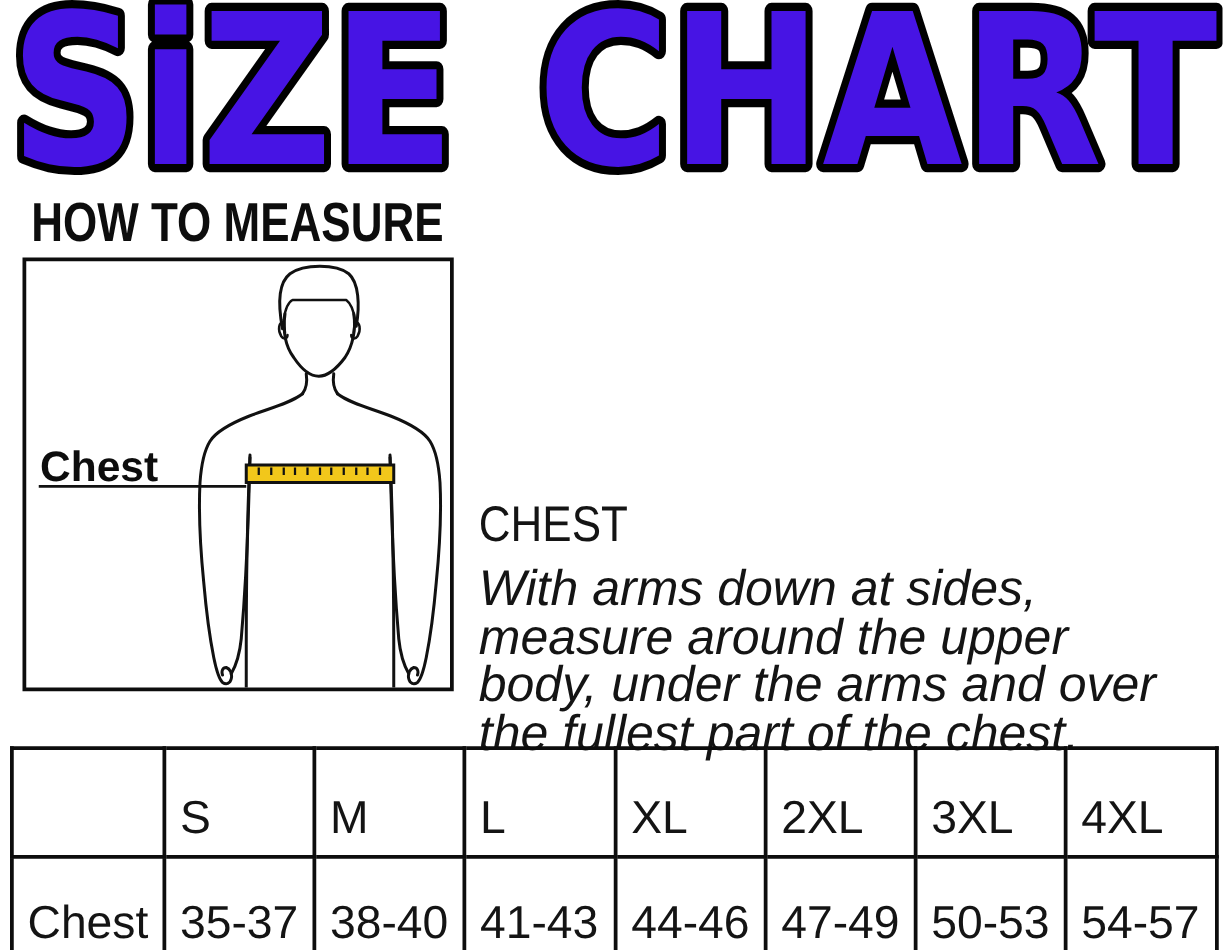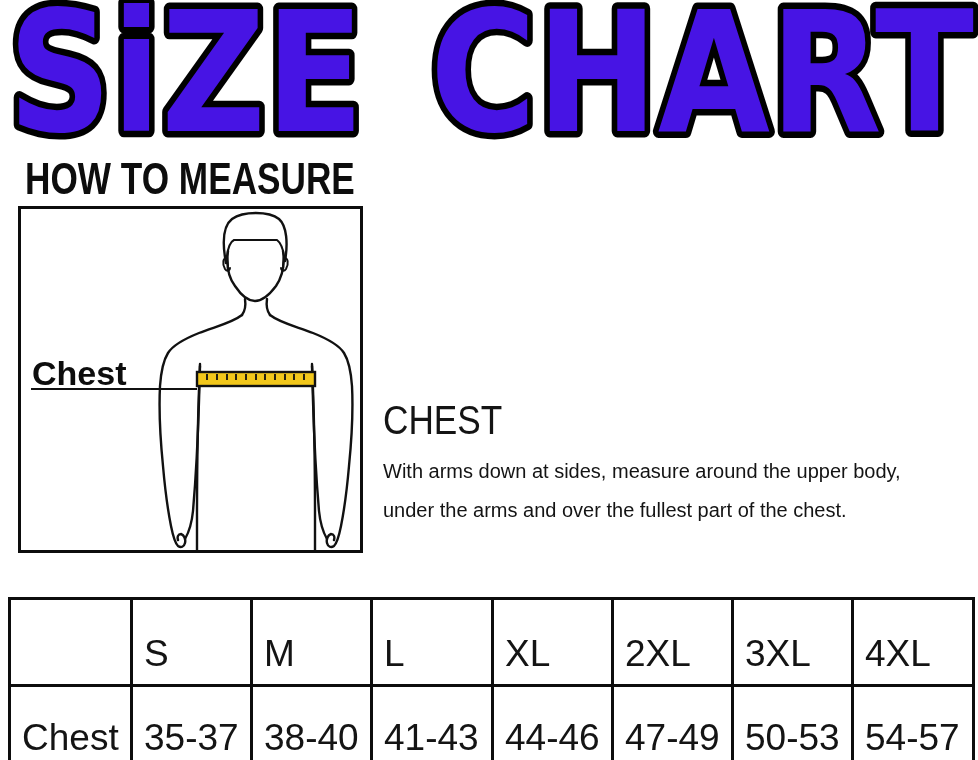--- a/index.html
+++ b/index.html
@@ -45,21 +45,21 @@
   }
   
   .chest-heading{
     position:absolute;left:383px;top:398px;
     font-size:40px;line-height:44px;font-weight:normal;
     transform:scaleX(0.88);transform-origin:left top;
     white-space:nowrap;color:#141414;
   }
   .chest-body{
     position:absolute;left:383px;top:452px;width:545px;
-    font-size:20px;line-height:38.5px;color:#141414;
+    font-size:40px;line-height:38.5px;color:#141414;font-style:italic;
   }
   
   .table-wrap{position:absolute;left:8px;top:597px;}
   table.size-table{
     border-collapse:collapse;table-layout:fixed;
     font-size:37px;color:#141414;
   }
   table.size-table th,table.size-table td{
     border:3px solid #0d0d0d;
     vertical-align:bottom;text-align:left;

